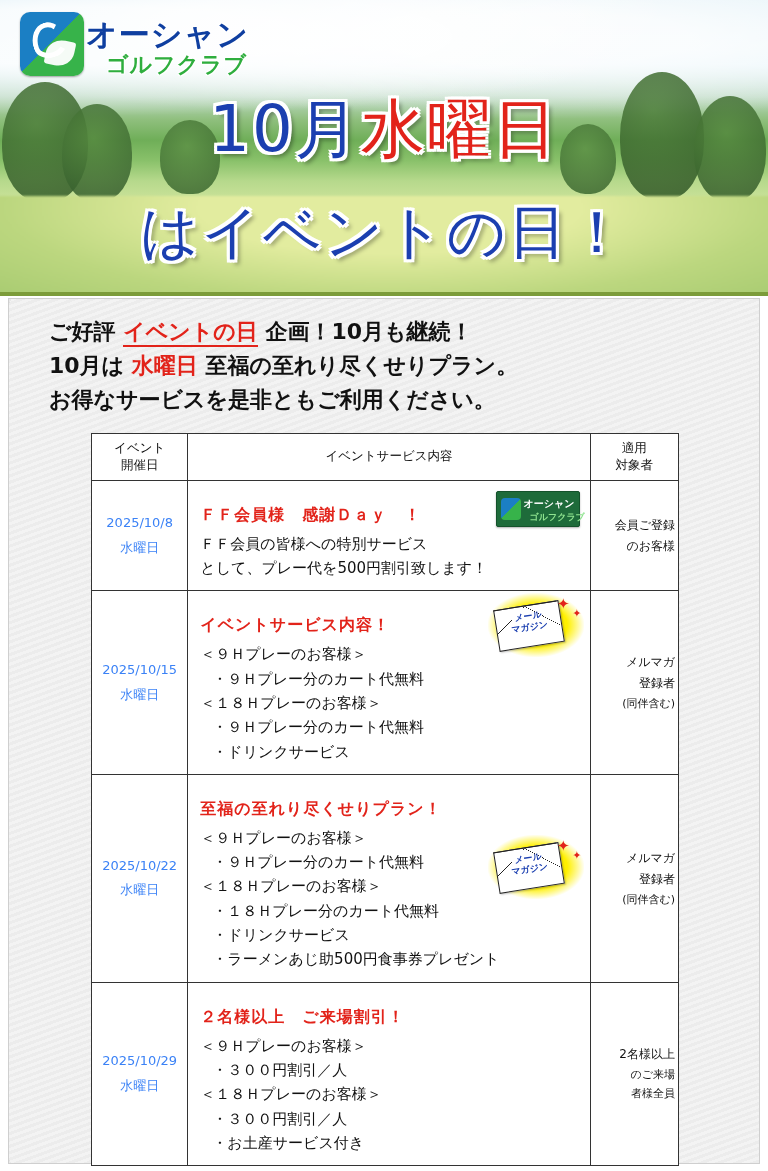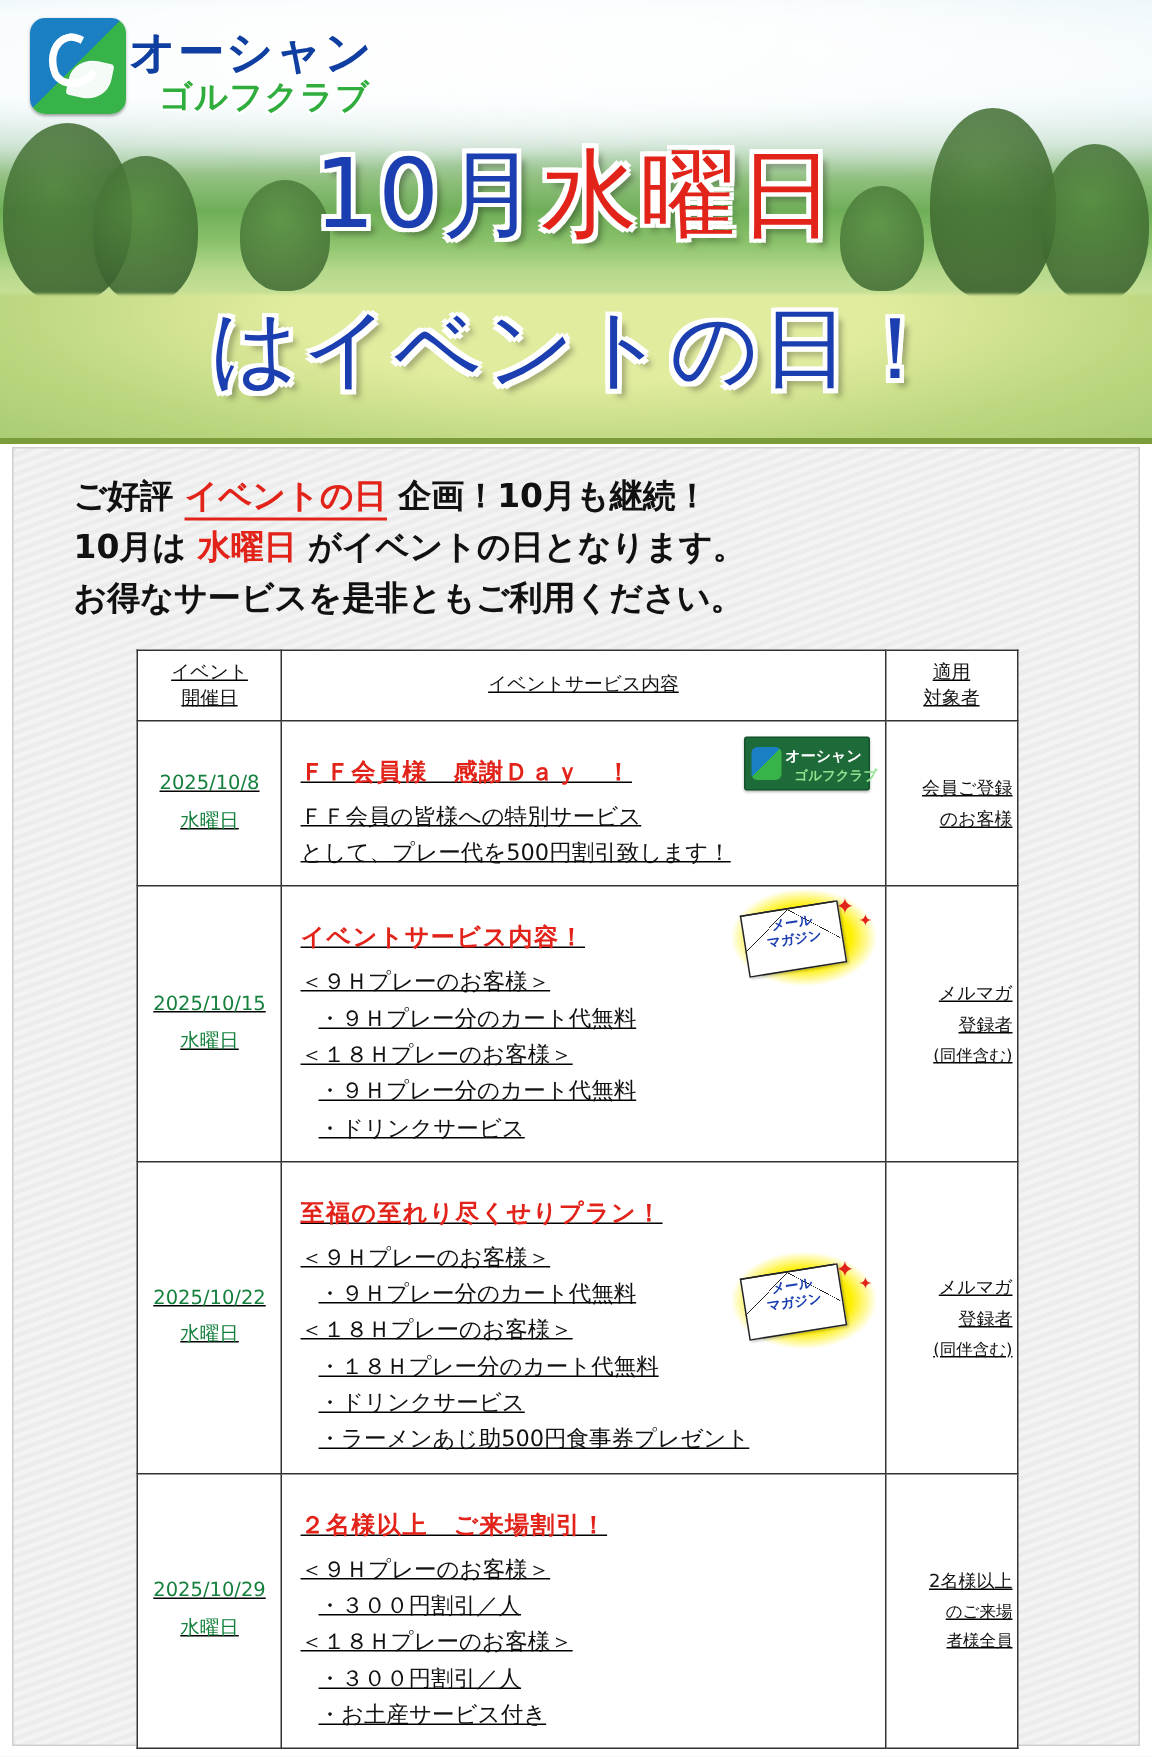--- a/index.html
+++ b/index.html
@@ -121,33 +121,32 @@
     font-size:22px;font-weight:bold;color:#111;line-height:1.55;
   }
   .intro .hl{color:#e2231a;}
   .intro .hl-u{color:#e2231a;border-bottom:2px solid #e2231a;padding-bottom:1px;}
 
   
   table.evt{
     position:absolute;left:82px;top:134px;width:588px;
     border-collapse:collapse;background:#fff;
     font-family:"DejaVu Sans","Liberation Sans",sans-serif;
-    text-decoration:underline;
   }
   table.evt th,table.evt td{border:1px solid #333;vertical-align:middle;}
   table.evt thead th{
     font-size:12.5px;font-weight:normal;color:#111;background:#fff;
     padding:6px 2px;line-height:1.35;
   }
   th.c-date{width:92px;}
   th.c-body{width:410px;}
   th.c-target{width:86px;}
 
   td.date{
-    text-align:center;font-size:13px;color:#15803d;line-height:1.9;padding:0 2px;
+    text-align:center;font-size:13px;color:#3b82f6;line-height:1.9;padding:0 2px;
   }
   td.body{padding:8px 10px 10px 10px;position:relative;}
   td.target{
     text-align:right;font-size:12px;color:#111;line-height:1.75;padding:4px 3px;
   }
   td.target .small{font-size:11px;}
 
   .ttl{
     font-size:16px;font-weight:bold;color:#e2231a;letter-spacing:1px;
     margin:16px 0 6px 2px;
@@ -233,21 +232,21 @@
 
   <div class="intro">
     <div>
       <span>ご好評</span>
       <span class="hl-u">イベントの日</span>
       <span>企画！10月も継続！</span>
     </div>
     <div>
       <span>10月は</span>
       <span class="hl">水曜日</span>
-      <span>がイベントの日となります。</span>
+      <span>至福の至れり尽くせりプラン。</span>
     </div>
     <div>お得なサービスを是非ともご利用ください。</div>
   </div>
 
   <table class="evt">
     <thead>
       <tr>
         <th class="c-date">
           <div>イベント</div>
           <div>開催日</div>

